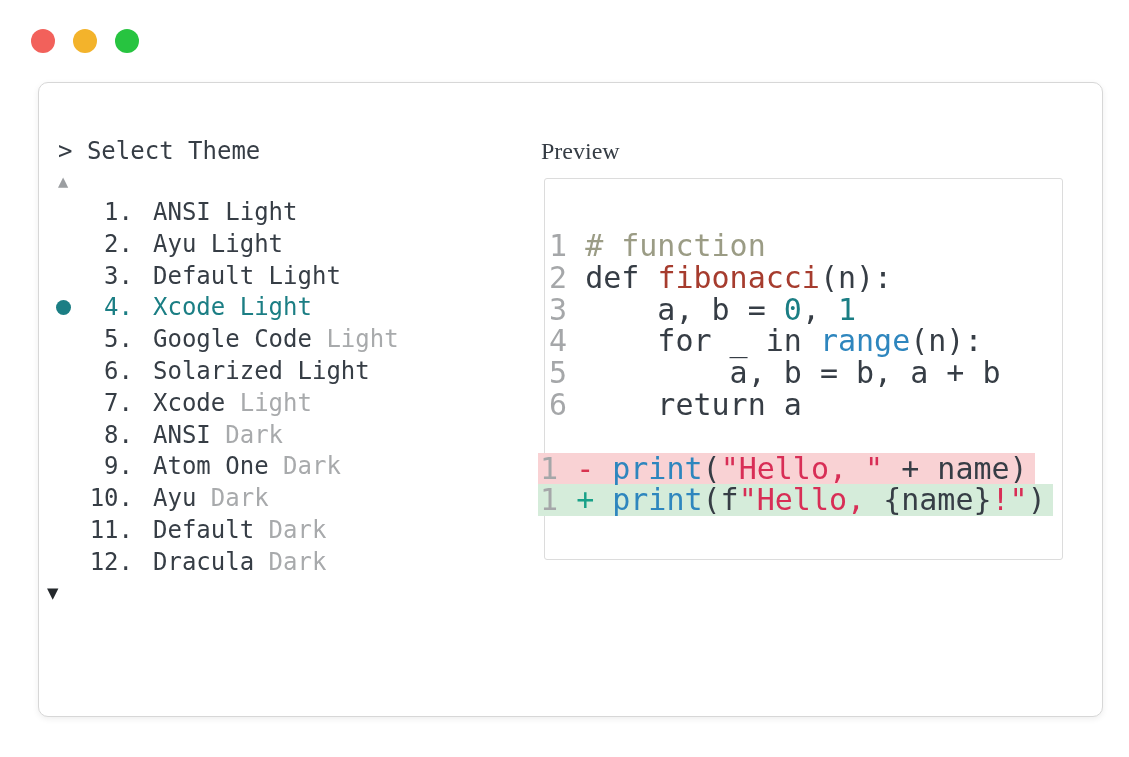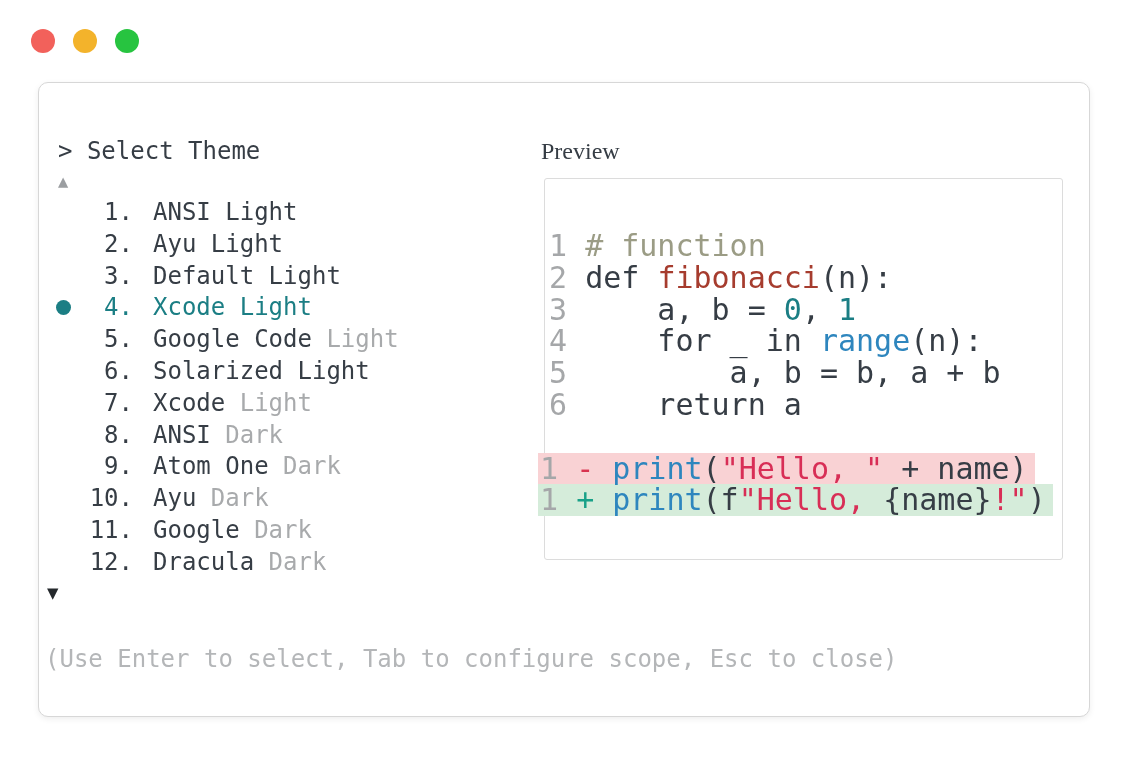--- a/index.html
+++ b/index.html
@@ -7,20 +7,21 @@
     position:relative;width:1129px;height:757px;overflow:hidden;
     font-family:"DejaVu Sans Mono","Liberation Mono",monospace;
     color:var(--c-text,#363d45);
   }
   .traffic-lights{position:absolute;left:31px;top:29px;display:flex;gap:18px;}
   .tl{width:24px;height:24px;border-radius:50%;display:inline-block;}
   .panel{
     position:absolute;left:38px;top:82px;width:1050px;height:633px;
     background:#ffffff;border:1.5px solid #d7d7d7;border-radius:10px;
     box-shadow:0 2px 6px rgba(0,0,0,0.07);
+    padding-left:13px;
   }
   .prompt{position:absolute;left:19px;top:52px;font-size:24px;line-height:32px;white-space:pre;color:var(--c-text);}
   .preview-label{position:absolute;left:502px;top:52px;font-size:24px;line-height:32px;color:var(--c-text);font-family:Liberation Serif, serif;}
   .up-arrow{position:absolute;left:19px;top:88px;font-size:17px;line-height:20px;color:#9b9ea1;cursor:pointer;}
   .down-arrow{position:absolute;left:8px;top:498px;font-size:19px;line-height:22px;color:#24282c;cursor:pointer;}
   .list{position:absolute;left:0;top:114px;width:500px;}
   .row{position:relative;height:31.8px;font-size:24px;line-height:31.8px;white-space:pre;cursor:pointer;}
   .row .num{display:inline-block;width:94px;text-align:right;}
   .row .name{margin-left:20px;}
   .row .muted{color:var(--c-muted);margin-top:20px;}
@@ -54,23 +55,22 @@
       <div class="row"><span class="num">1.</span><span class="name">ANSI Light</span></div>
       <div class="row"><span class="num">2.</span><span class="name">Ayu Light</span></div>
       <div class="row"><span class="num">3.</span><span class="name">Default Light</span></div>
       <div class="row sel"><span class="bullet"></span><span class="num">4.</span><span class="name">Xcode Light</span></div>
       <div class="row"><span class="num">5.</span><span class="name">Google Code</span><span class="muted"> Light</span></div>
       <div class="row"><span class="num">6.</span><span class="name">Solarized Light</span></div>
       <div class="row"><span class="num">7.</span><span class="name">Xcode</span><span class="muted"> Light</span></div>
       <div class="row"><span class="num">8.</span><span class="name">ANSI</span><span class="muted"> Dark</span></div>
       <div class="row"><span class="num">9.</span><span class="name">Atom One</span><span class="muted"> Dark</span></div>
       <div class="row"><span class="num">10.</span><span class="name">Ayu</span><span class="muted"> Dark</span></div>
-      <div class="row"><span class="num">11.</span><span class="name">Google</span><span class="muted"> Dark</span></div>
+      <div class="row"><span class="num">11.</span><span class="name">Default</span><span class="muted"> Dark</span></div>
       <div class="row"><span class="num">12.</span><span class="name">Dracula</span><span class="muted"> Dark</span></div>
     </div>
   <span class="down-arrow">▼</span>
 
   <div class="preview-box">
     <div class="code" id="code"><div class="crow"><span class="ln">1 </span><span style="color: rgb(155, 156, 133);"># function</span></div><div class="crow"><span class="ln">2 </span><span style="color: rgb(54, 61, 69);">def </span><span style="color: rgb(166, 60, 46);">fibonacci</span><span style="color: rgb(54, 61, 69);">(n):</span></div><div class="crow"><span class="ln">3 </span><span style="color: rgb(54, 61, 69);">    a, b = </span><span style="color: rgb(27, 126, 132);">0</span><span style="color: rgb(54, 61, 69);">, </span><span style="color: rgb(27, 126, 132);">1</span></div><div class="crow"><span class="ln">4 </span><span style="color: rgb(54, 61, 69);">    for _ in </span><span style="color: rgb(46, 134, 190);">range</span><span style="color: rgb(54, 61, 69);">(n):</span></div><div class="crow"><span class="ln">5 </span><span style="color: rgb(54, 61, 69);">        a, b = b, a + b</span></div><div class="crow"><span class="ln">6 </span><span style="color: rgb(54, 61, 69);">    return a</span></div><div class="crow"></div><div class="drow" style="background: rgb(249, 210, 212);"><span class="ln">1 </span><span style="color: rgb(216, 51, 79);">- </span><span style="color: rgb(46, 134, 190);">print</span><span style="color: rgb(54, 61, 69);">(</span><span style="color: rgb(216, 46, 86);">"Hello, "</span><span style="color: rgb(54, 61, 69);"> + name)</span></div><div class="drow" style="background: rgb(213, 236, 218);"><span class="ln">1 </span><span style="color: rgb(24, 161, 136);">+ </span><span style="color: rgb(46, 134, 190);">print</span><span style="color: rgb(54, 61, 69);">(f</span><span style="color: rgb(216, 46, 86);">"Hello, </span><span style="color: rgb(54, 61, 69);">{name}</span><span style="color: rgb(216, 46, 86);">!"</span><span style="color: rgb(54, 61, 69);">)</span></div></div>
   </div>
 
-  <div class="footer">(Use Enter to select, Tab to configure scope, Esc to close)</div>
 </div>
 
 </body></html>

